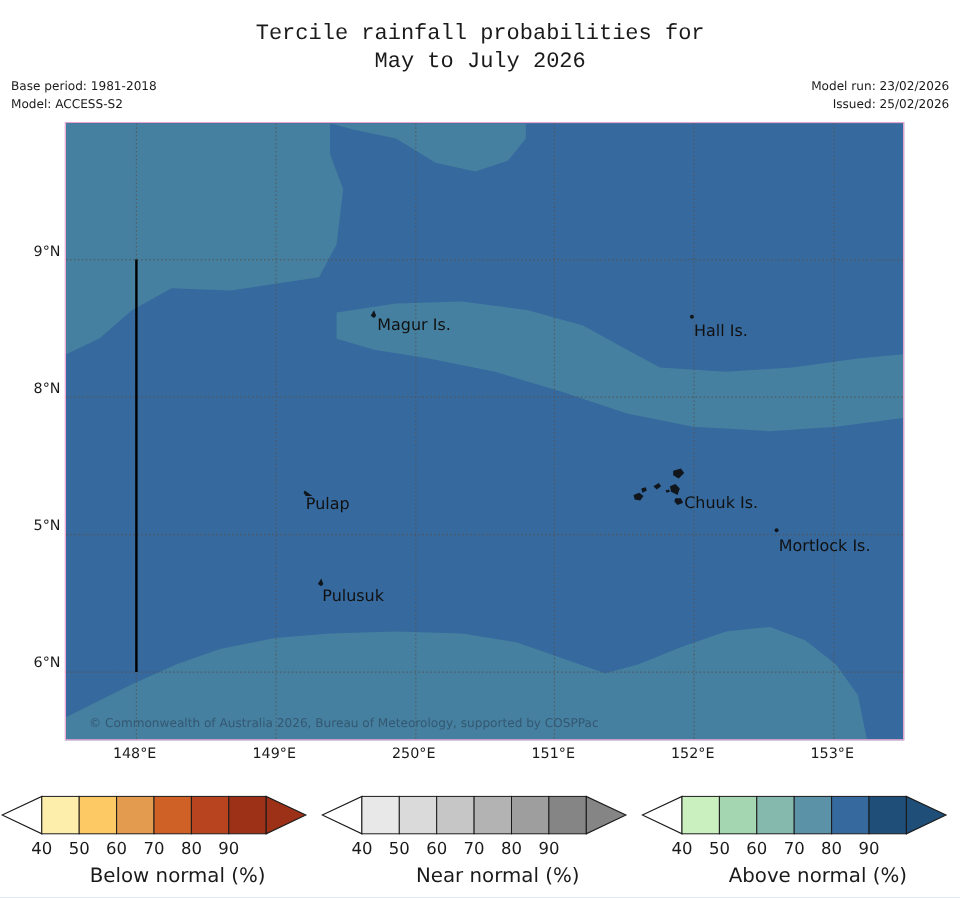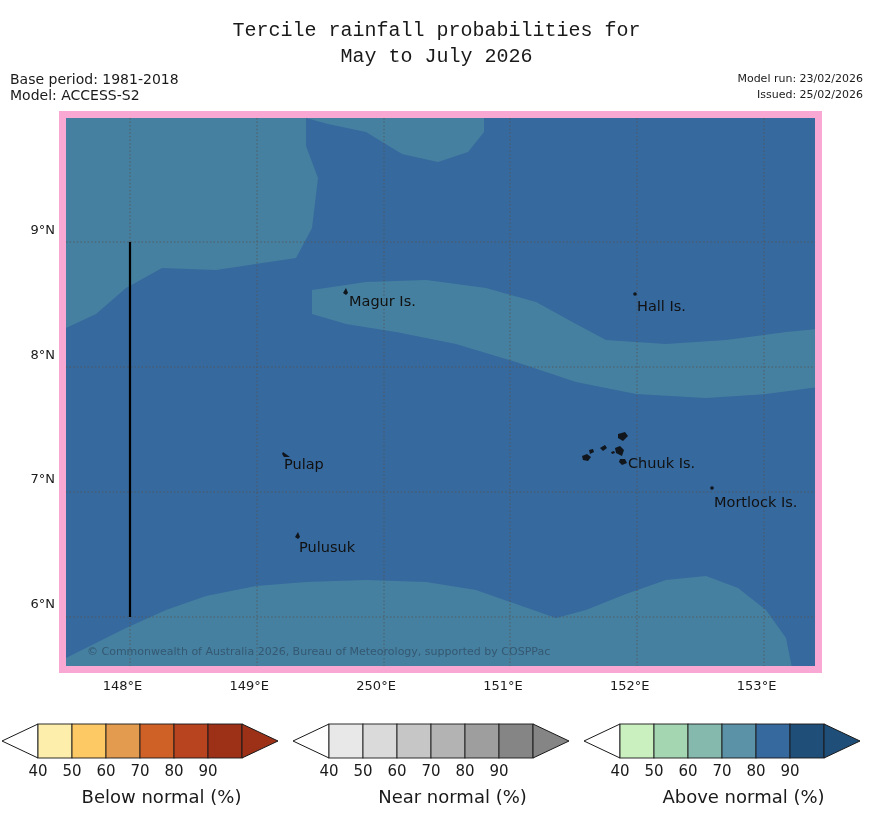--- a/index.html
+++ b/index.html
@@ -26,21 +26,21 @@
     font-size: 20px;
     line-height: 26px;
     color: #1a1a1a;
   }
   #title-line1, #title-line2 { display: block; white-space: pre; font-family: Liberation Mono, monospace; }
 
   #meta-left {
     position: absolute;
     top: 71px;
     left: 10px;
-    font-size: 14px;
+    font-size: 11px;
     line-height: 16px;
     color: #1a1a1a;
     text-align: left;
   }
   #meta-right {
     position: absolute;
     top: 71px;
     right: 10px;
     font-size: 11px;
     line-height: 16px;
@@ -49,21 +49,21 @@
   }
   .meta-line { display: block; white-space: pre; }
 
   
   #map-panel {
     position: absolute;
     left: 59px;
     top: 111px;
     width: 763px;
     height: 562px;
-    border: 7px solid #f9a8d4;
+    border: 1px solid #f9a8d4;
     box-sizing: border-box;
     overflow: hidden;
     background: #3b6e9c;
   }
   #map-svg { position: absolute; left: 0; top: 0; }
 
   .gridline {
     stroke: #555555;
     stroke-width: 1;
     stroke-dasharray: 1.4 2.2;
@@ -175,21 +175,21 @@
 </div>
 
 <div id="meta-right">
   <span class="meta-line">Model run: 23/02/2026</span>
   <span class="meta-line">Issued: 25/02/2026</span>
 </div>
 
 <div id="yaxis">
     <div class="ytick" style="top: 118.222px;">9°N</div>
     <div class="ytick" style="top: 242.667px;">8°N</div>
-    <div class="ytick" style="top: 367.111px;">7°N</div>
+    <div class="ytick" style="top: 367.111px;">5°N</div>
     <div class="ytick" style="top: 491.556px;">6°N</div>
   </div>
 
 <div id="map-panel">
   <svg id="map-svg" width="761" height="560" viewBox="0 0 761 560">
 
     <rect x="0" y="0" width="761" height="560" fill="#36699e"></rect>
 
     <path fill="#4580a0" d="M0,0 L240,0 L240,28 L252,60 L246,110 L230,140 L150,152
              L96,150 L60,170 L30,196 L0,210 Z"></path>

